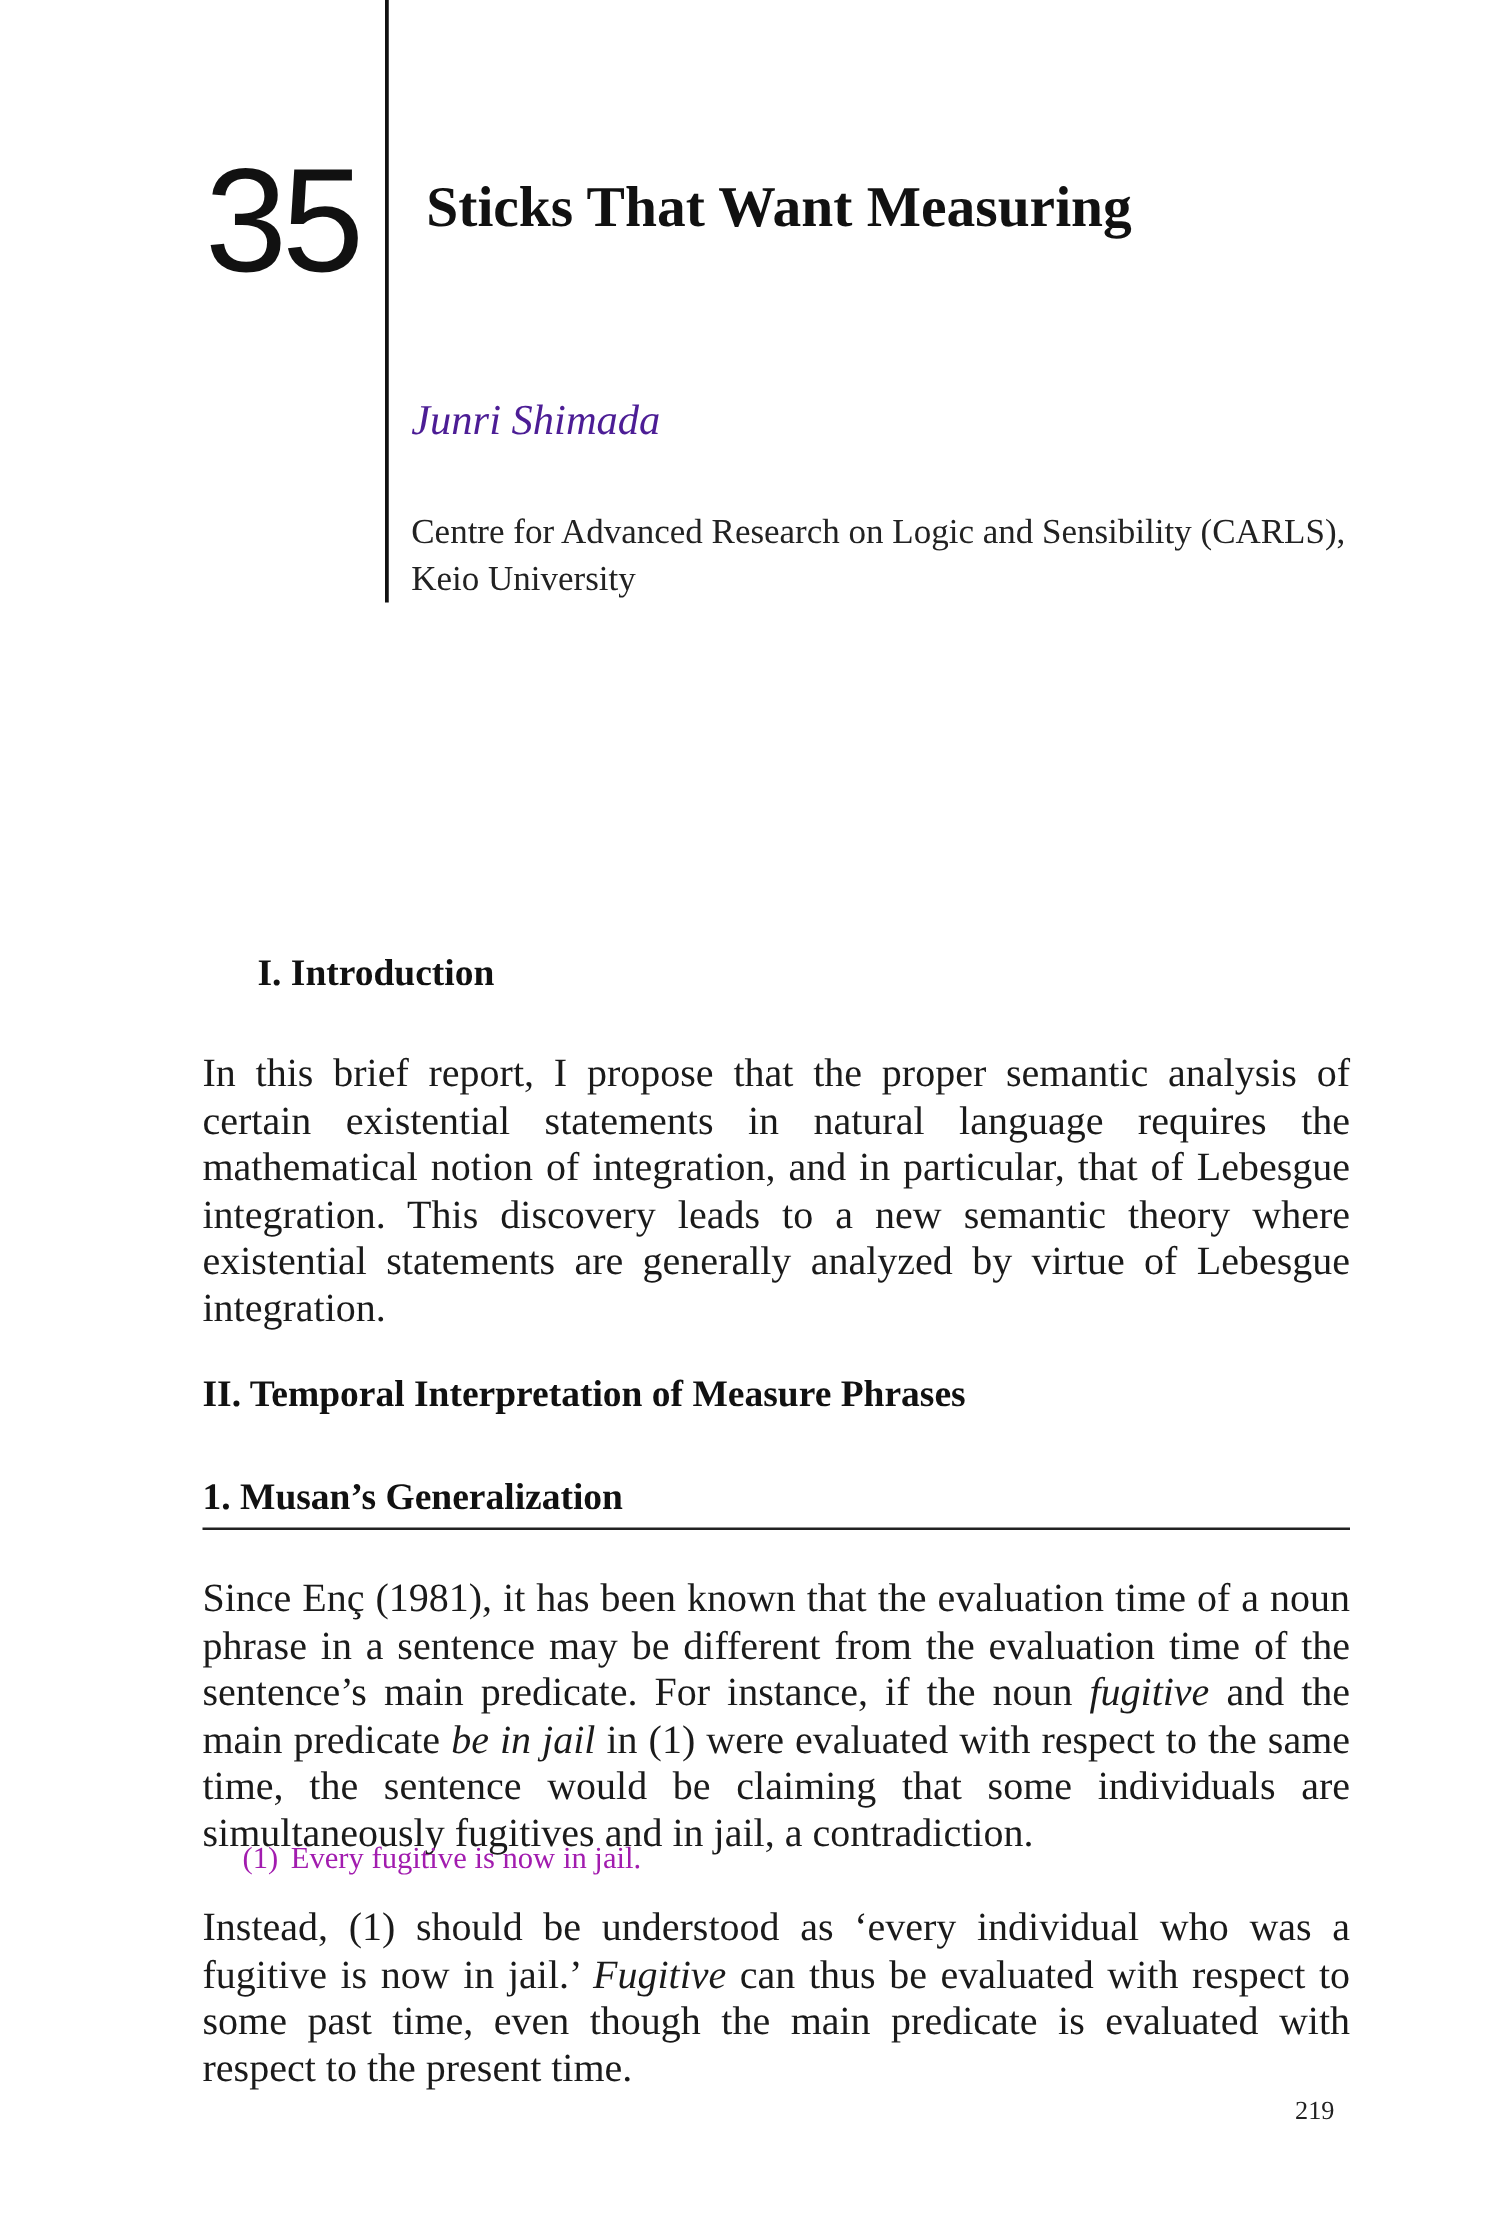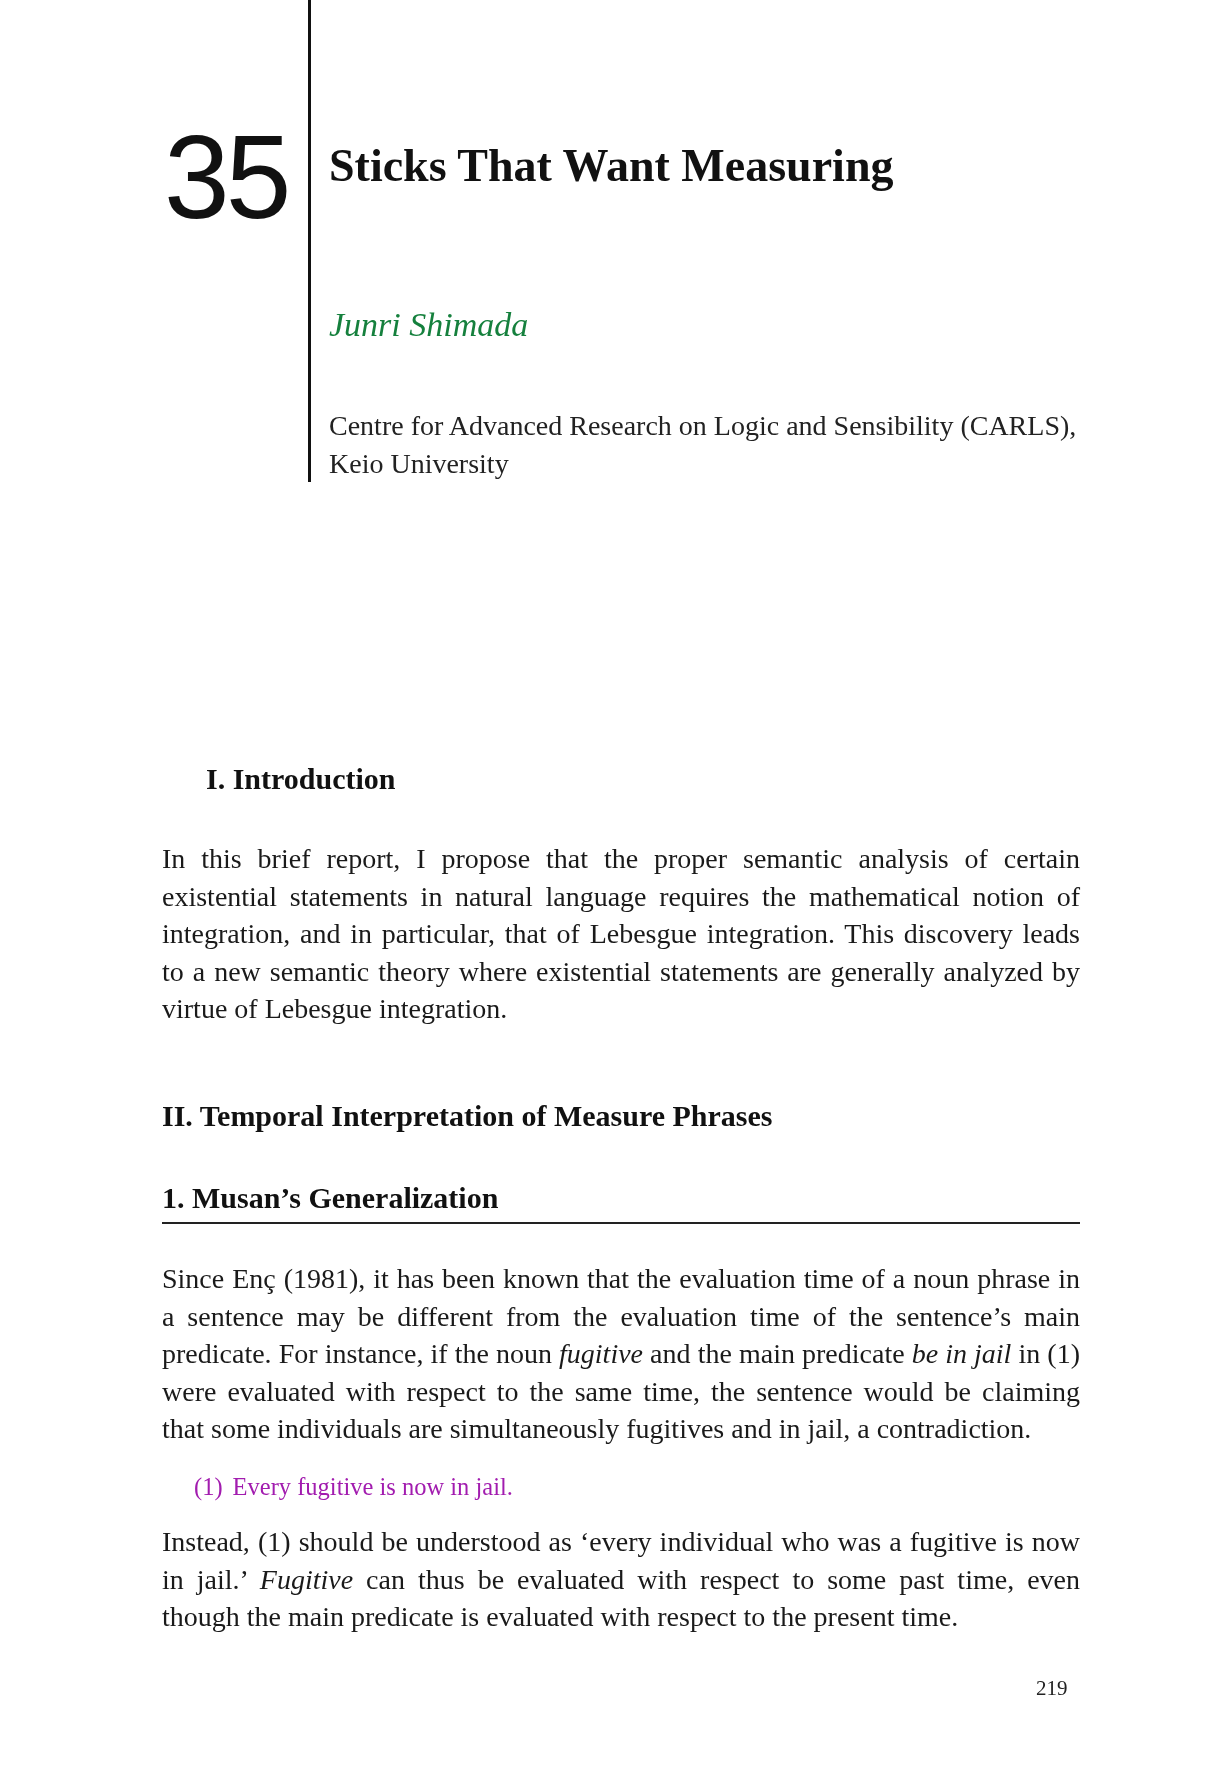--- a/index.html
+++ b/index.html
@@ -1,24 +1,24 @@
 <!DOCTYPE html>
 <html><head>
 <meta charset="utf-8">
 <style>
   html, body { margin: 0; padding: 0; background: #ffffff; }
   body { width: 1205px; height: 1788px; position: relative; overflow: hidden; color: #111; font-family: "Liberation Serif", serif; }
   .abs { position: absolute; }
   .chapter-num { left: 164px; top: 118px; font-family: "Liberation Sans", sans-serif; font-size: 118px; line-height: 1; letter-spacing: -4px; color: #111; }
   .vrule { left: 308px; top: 0; width: 3px; height: 482px; background: #111; }
-  .title { left: 329px; top: 136px; font-size: 46px; font-weight: bold; line-height: 59px; color: #111; }
-  .author { left: 329px; top: 306px; font-size: 34px; font-style: italic; color: #15803d; }
+  .title { left: 341px; top: 136px; font-size: 46px; font-weight: bold; line-height: 59px; color: #111; }
+  .author { left: 329px; top: 318px; font-size: 34px; font-style: italic; color: #4c1d95; }
   .affil { left: 329px; top: 407px; width: 760px; font-size: 28px; line-height: 38px; color: #222; }
   .h1 { left: 162px; font-size: 30px; font-weight: bold; color: #111; }
-  .para { left: 162px; width: 918px; font-size: 28px; line-height: 37.6px; text-align: justify; color: #1a1a1a; }
+  .para { left: 162px; width: 918px; font-size: 32px; line-height: 37.6px; text-align: justify; color: #1a1a1a; }
   .hrule { left: 162px; top: 1222px; width: 918px; height: 1.5px; background: #222; }
   .example { left: 194px; top: 1468px; font-size: 24.5px; line-height: 37px; color: #a21caf; }
   .example .num { margin-right: 10px; }
   .pagenum { left: 1036px; top: 1676px; font-size: 21px; color: #222; }
   i { font-style: italic; }
 </style>
 </head>
 <body>
 
 <div class="abs chapter-num">35</div>

